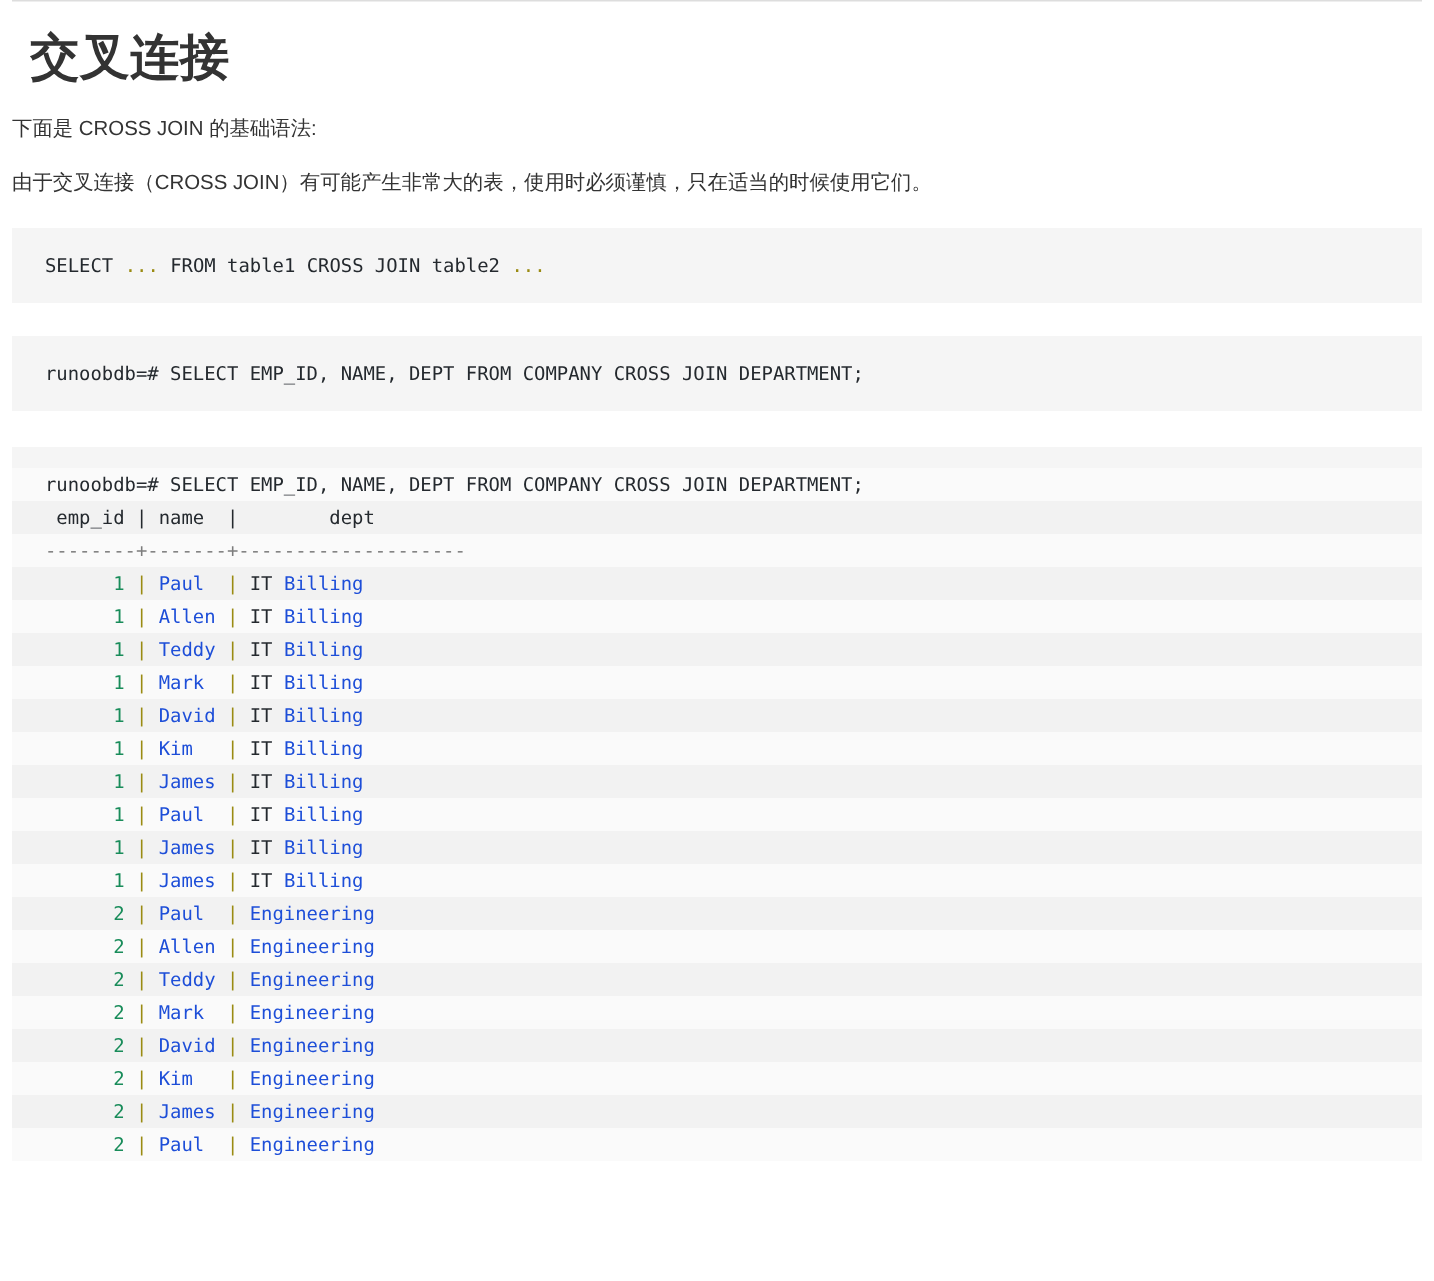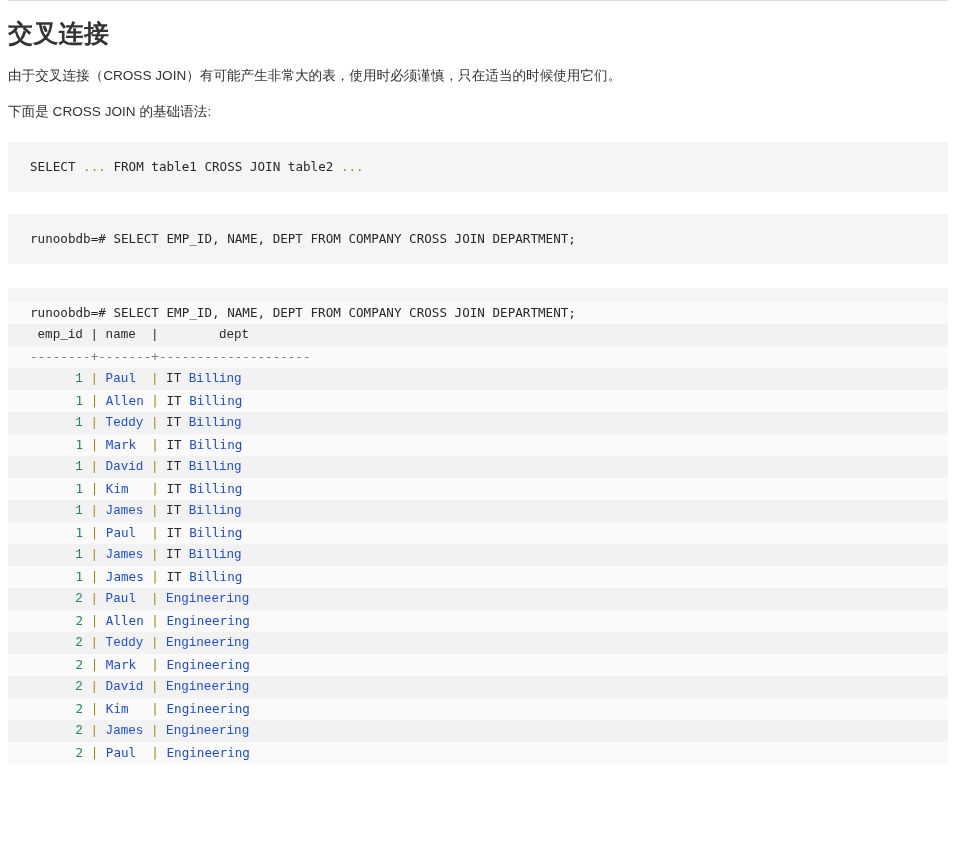--- a/index.html
+++ b/index.html
@@ -20,25 +20,25 @@
     height: 1px;
     background: #dddddd;
     margin: 0 8px 0 8px;
   }
 
   .content {
     padding: 0 8px;
   }
 
   h1.page-title {
-    font-size: 25px;
+    font-size: 33px;
     line-height: 1.2;
     font-weight: bold;
     color: #333333;
-    margin: 17px 0 0 0;
+    margin: 17px 0 0 12px;
     letter-spacing: 0.3px;
   }
 
   p.para {
     font-size: 13.6px;
     line-height: 1.1;
     color: #333333;
     margin: 21px 0 0 0;
     white-space: nowrap;
   }
@@ -71,42 +71,42 @@
     font-family: "DejaVu Sans Mono", "Liberation Mono", monospace;
     font-size: 12.6px;
     line-height: 22px;
     overflow: hidden;
   }
   .resultblock .rline {
     padding-left: 22px;
     white-space: pre;
     height: 22px;
   }
-  .resultblock .rline.odd  { background: #f2f2f2; font-family: Liberation Mono, monospace; }
+  .resultblock .rline.odd  { background: #f2f2f2; }
   .resultblock .rline.even { background: #fafafa; }
 
   
   .tok-plain  { color: #24292e; }
   .tok-num    { color: #198c5a; }
   .tok-pipe   { color: #9a8b12; }
   .tok-str    { color: #1d4ed8; }
   .tok-dash   { color: #7d7d7d; }
   .tok-dots   { color: #9a8b12; }
 </style>
 </head>
 <body>
 
 <div class="top-rule"></div>
 
 <div class="content">
 
   <h1 class="page-title">交叉连接</h1>
 
+  <p class="para">下面是 CROSS JOIN 的基础语法:</p>
   <p class="para">由于交叉连接（CROSS JOIN）有可能产生非常大的表，使用时必须谨慎，只在适当的时候使用它们。</p>
-  <p class="para">下面是 CROSS JOIN 的基础语法:</p>
 
   <div class="codeblock">
     <div class="cline"><span class="tok-plain">SELECT</span> <span class="tok-dots">...</span> <span class="tok-plain">FROM table1 CROSS JOIN table2</span> <span class="tok-dots">...</span></div>
   </div>
 
 
   <div class="codeblock">
     <div class="cline tok-plain">runoobdb=# SELECT EMP_ID, NAME, DEPT FROM COMPANY CROSS JOIN DEPARTMENT;</div>
   </div>
 

